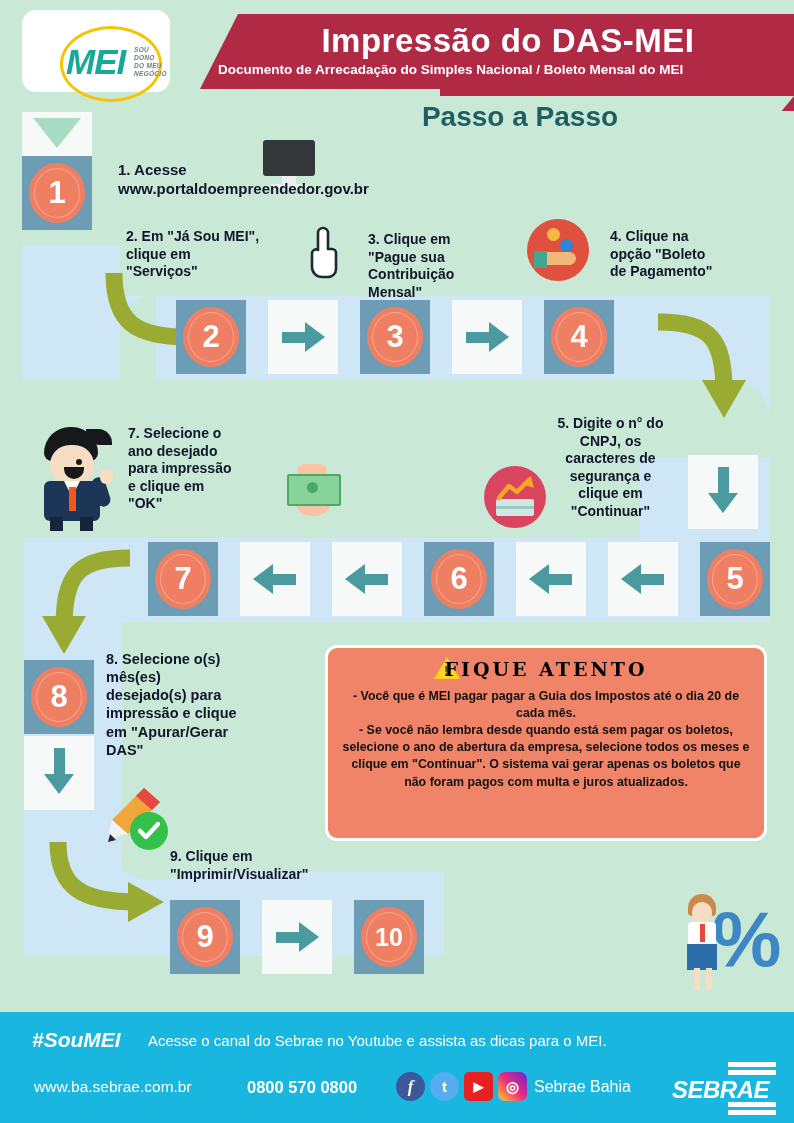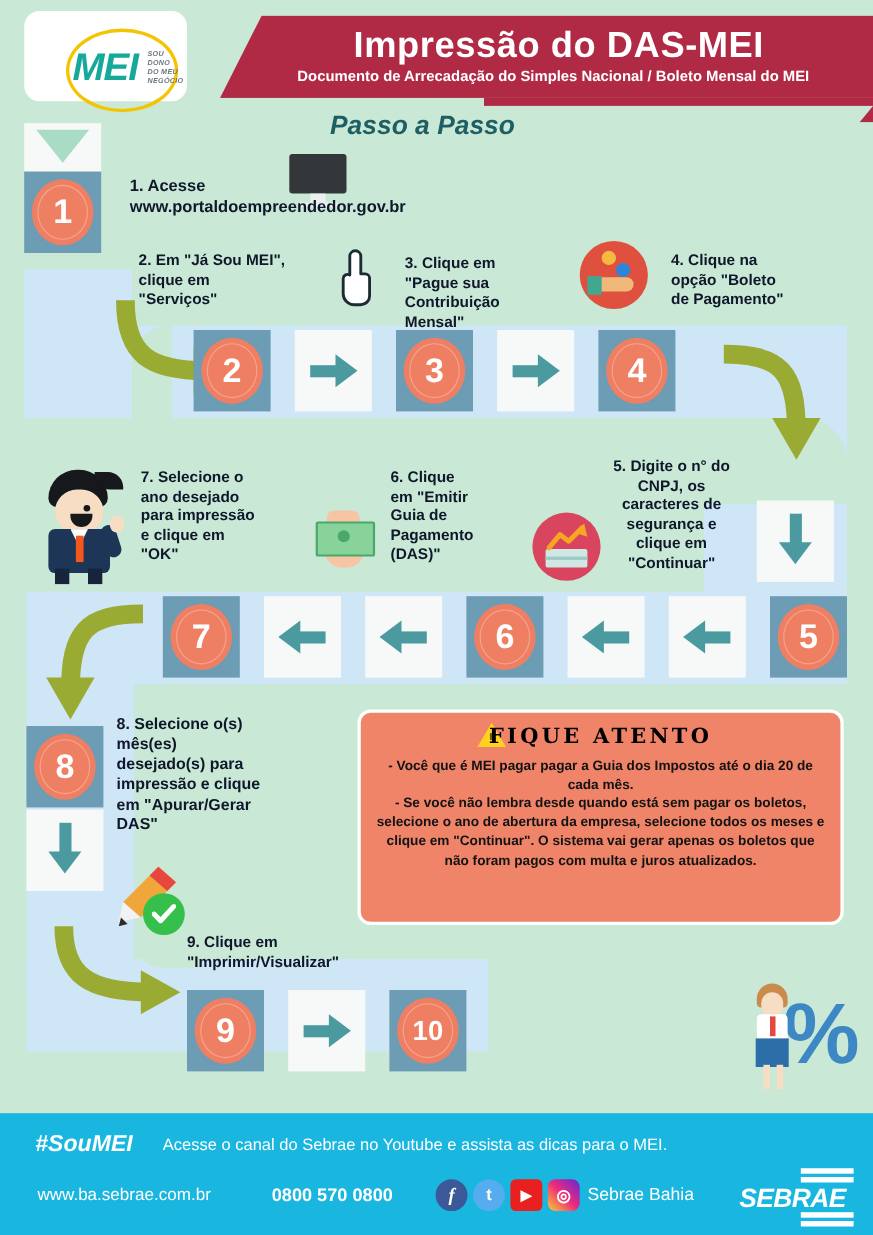--- a/index.html
+++ b/index.html
@@ -12,24 +12,24 @@
   .page{position:absolute;inset:0;width:794px;height:1123px;}
 
   
   .hdr-band{position:absolute;left:200px;top:14px;width:594px;height:75px;background:#b02a46;
             clip-path:polygon(38px 0, 594px 0, 594px 75px, 0 75px);}
   .hdr-band2{position:absolute;left:440px;top:89px;width:354px;height:22px;background:#b02a46;}
   .passo-band{position:absolute;left:215px;top:96px;width:579px;height:46px;background:#c9e8d5;
               clip-path:polygon(0 0, 579px 0, 541px 46px, 0 46px);}
   .hdr-title{position:absolute;left:228px;top:22px;width:560px;text-align:center;
              color:#fff;font-size:33px;font-weight:bold;letter-spacing:.5px;}
-  .hdr-sub{position:absolute;left:218px;top:62px;width:570px;text-align:center;
+  .hdr-sub{position:absolute;left:218px;top:62px;width:570px;text-align:left;
            color:#fff;font-size:13.5px;font-weight:bold;}
-  .passo{position:absolute;left:300px;top:101px;width:440px;text-align:left;
-         color:#1d5f63;font-size:24px;font-weight:bold;font-style:italic;}
+  .passo{position:absolute;left:300px;top:101px;width:440px;text-align:center;
+         color:#1d5f63;font-size:28px;font-weight:bold;}
 
   
   .logo-card{position:absolute;left:22px;top:10px;width:148px;height:82px;background:#fff;border-radius:14px;}
   .logo-ell{position:absolute;left:38px;top:16px;width:96px;height:70px;border:3px solid #f5c400;border-radius:50%;}
   .logo-mei{position:absolute;left:44px;top:32px;font-size:35px;font-weight:bold;font-style:italic;
             color:#16a99a;letter-spacing:-1px;}
   .logo-tag{position:absolute;left:112px;top:36px;font-size:6.5px;line-height:8px;font-style:italic;
             font-weight:bold;color:#6b7a80;letter-spacing:.3px;}
 
   
@@ -273,25 +273,20 @@
 
   <div class="cir" style="left:484px;top:466px;width:62px;height:62px;background:#d9445f;overflow:hidden;">
     <div style="position:absolute;left:12px;top:33px;width:38px;height:17px;background:#cfe8e4;border-radius:2px;"></div>
     <div style="position:absolute;left:12px;top:40px;width:38px;height:3px;background:#9fc9c4;"></div>
     <svg style="position:absolute;left:13px;top:10px;" width="38" height="26" viewBox="0 0 38 26">
       <path d="M2,22 L12,10 L20,16 L32,4" stroke="#f5a623" stroke-width="4.5" fill="none" stroke-linecap="round" stroke-linejoin="round"></path>
       <polygon points="34,0 37,12 25,8" fill="#f5a623"></polygon>
     </svg>
   </div>
 
-  <div class="stxt" style="left:355px;top:425px;width:130px;font-size:14px;white-space:pre-line;">6. Clique
-em "Emitir
-Guia de
-Pagamento
-(DAS)"</div>
 
   <div class="ill" style="left:285px;top:462px;width:62px;height:62px;">
     <div style="position:absolute;left:12px;top:2px;width:30px;height:14px;background:#f7c4a4;border-radius:7px 7px 0 0;"></div>
     <div style="position:absolute;left:10px;top:28px;width:36px;height:26px;border-radius:0 0 16px 16px;background:#f7c4a4;"></div>
     <div style="position:absolute;left:2px;top:12px;width:50px;height:28px;background:#87d39a;border:2px solid #4aa86a;border-radius:2px;"></div>
     <div style="position:absolute;left:22px;top:20px;width:11px;height:11px;border-radius:50%;background:#4aa86a;"></div>
   </div>
 
   <div class="stxt" style="left:128px;top:425px;width:190px;font-size:14px;white-space:pre-line;">7.  Selecione o
 ano desejado

